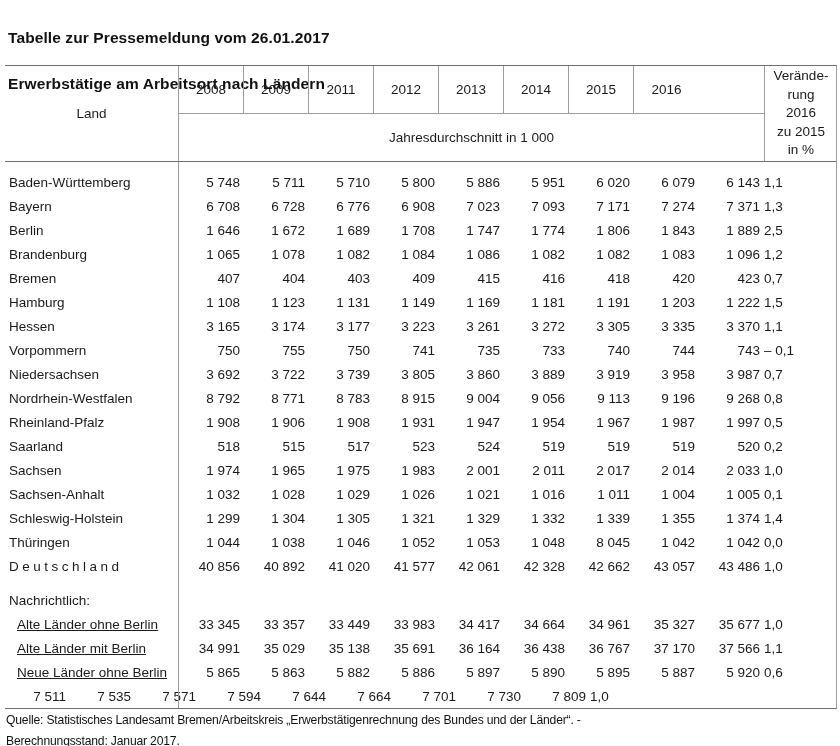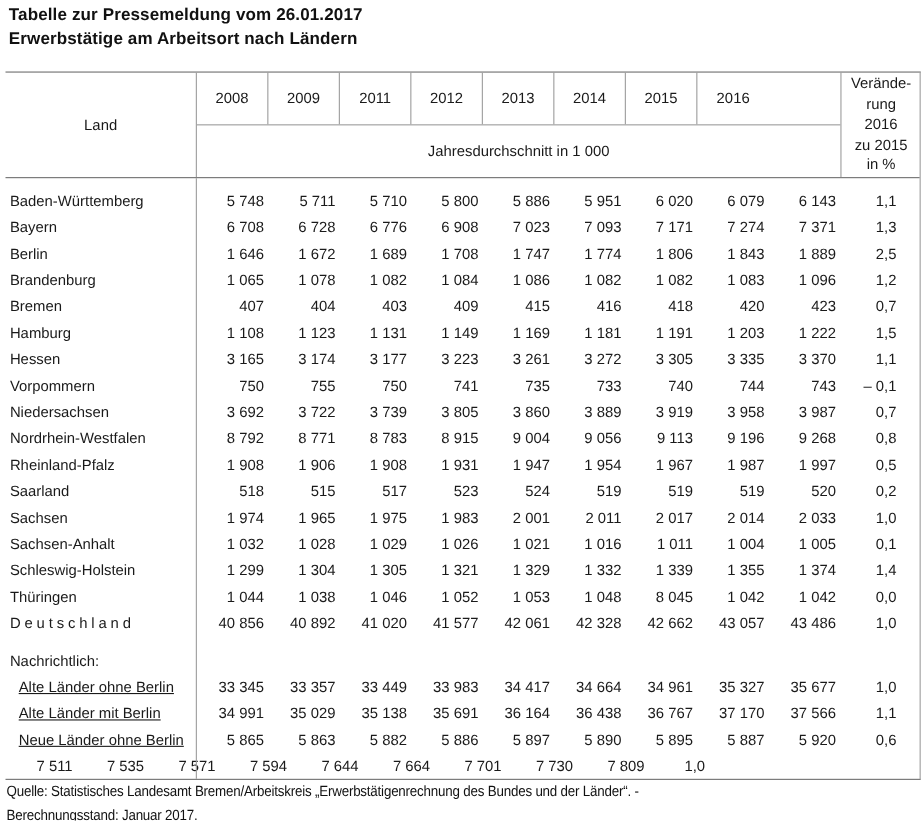--- a/index.html
+++ b/index.html
@@ -10,20 +10,21 @@
     color: #1a1a1a;
     position: relative;
     overflow: hidden;
   }
   .page { position: relative; width: 840px; height: 746px; background: #fff; }
 
   .title-block { position: absolute; left: 8px; top: 3px; }
   .title-block div {
     font-weight: bold; font-size: 15.5px; line-height: 21.5px; color: #111;
     letter-spacing: 0.1px;
+    margin-top: 24px;
   }
 
   .stat-table {
     position: absolute; left: 5px; top: 65px; width: 832px;
     border-top: 1px solid #6e6e6e;
     border-bottom: 1px solid #6e6e6e;
     border-right: 1px solid #9c9c9c;
     font-size: 13.5px;
   }
 
@@ -48,21 +49,21 @@
 
   
   .tbody { position: relative; padding-top: 8px; }
   .tbody::before {
     content: ""; position: absolute; left: 173px; top: 0; bottom: 0; width: 1px;
     background: #9c9c9c;
   }
   .row { display: flex; height: 24px; align-items: center; }
   .c-land { width: 174px; flex: none; padding-left: 4px; white-space: nowrap; }
   .c-num  { width: 65px;  flex: none; text-align: right; padding-right: 4px; white-space: nowrap; }
-  .c-change { width: 73px; flex: none; text-align: right; padding-right: 22px; white-space: nowrap; }
+  .c-change { width: 73px; flex: none; padding-right: 22px; white-space: nowrap; }
   .row.spaced .c-land { letter-spacing: 3.5px; }
   .row.section-head { margin-top: 10px; }
   .row.indent .c-land { padding-left: 12px; text-decoration: underline; }
 
   .footer {
     position: absolute; left: 6px; top: 709px; width: 920px;
     font-size: 13.5px; line-height: 21px; color: #111;
     transform: scaleX(0.9); transform-origin: 0 0;
     letter-spacing: -0.2px;
   }

